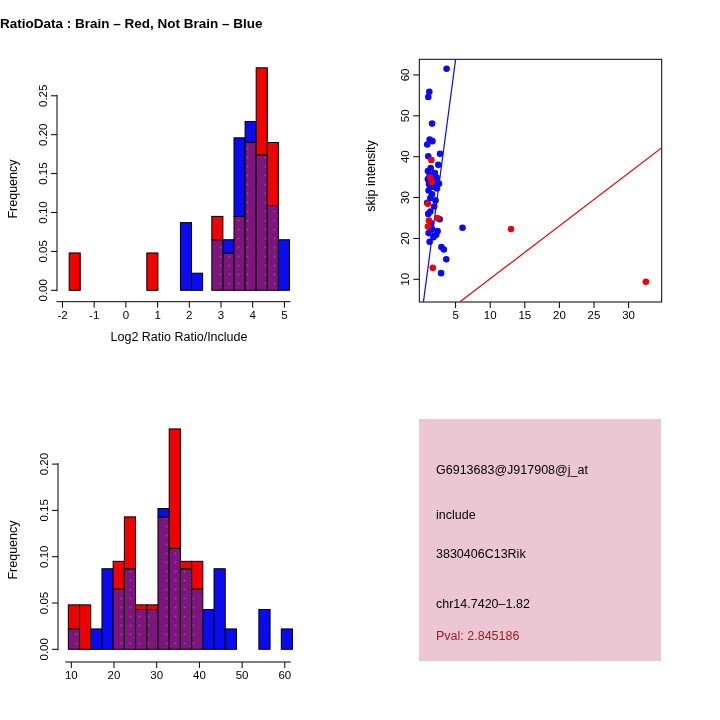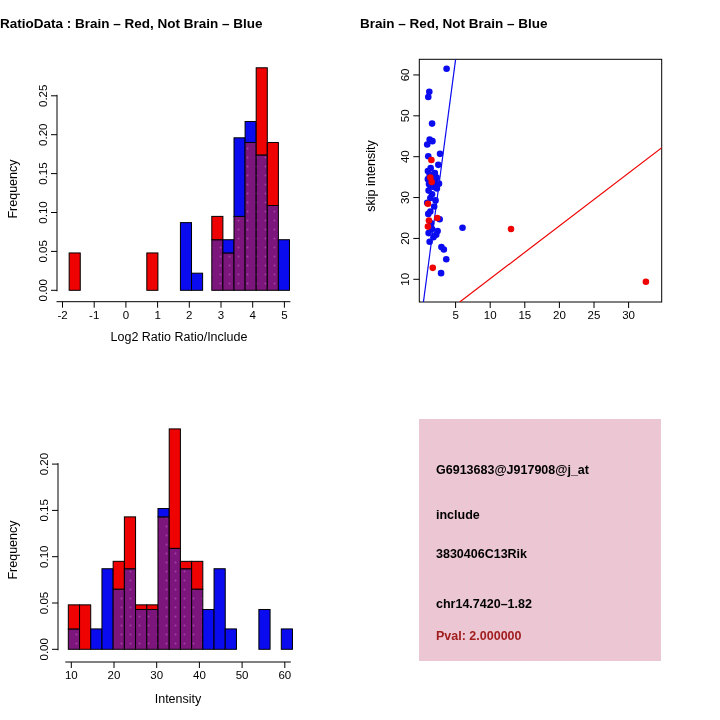--- a/index.html
+++ b/index.html
@@ -5,21 +5,21 @@
   html,body{margin:0;padding:0;background:#ffffff;}
   #canvas{position:relative;width:720px;height:720px;background:#ffffff;overflow:hidden;
           font-family:"Liberation Sans",sans-serif;}
   svg.panel{position:absolute;}
   .title{position:absolute;text-align:left;font-weight:bold;font-size:13.5px;color:#000;}
   .axlab{position:absolute;text-align:center;font-size:12.5px;color:#000;}
   .rot{transform:rotate(-90deg);}
   .tick{font-size:11.5px;fill:#000;font-family:"Liberation Sans",sans-serif;}
   .infobox{position:absolute;left:419px;top:419px;width:242px;height:242px;
            background-image:radial-gradient(#dfccda 0.8px, transparent 0.8px);
-           background-size:5px 5px;font-weight:bold;}
+           background-size:5px 5px;}
   .il{position:absolute;left:17px;font-size:12.5px;color:#000;white-space:nowrap;}
 </style>
 </head>
 <body>
 
 <div id="canvas">
 
   <svg id="svg-ratio" class="panel" style="left:0;top:0" width="360" height="360">
       <defs>
         <pattern id="pd-ratio_hist" width="9" height="9" patternUnits="userSpaceOnUse">
@@ -219,31 +219,29 @@
       <rect x="191.62859999999998" y="229.11" width="11.187399999999997" height="60.19" fill="url(#pd-gene_hist)" stroke="#000" stroke-width="1"></rect>
       <rect x="191.62859999999998" y="201.33" width="11.187399999999997" height="27.78" fill="#ee0202" stroke="#000" stroke-width="1"></rect>
       <rect x="202.81599999999997" y="249.48200000000003" width="11.230099999999993" height="39.817999999999984" fill="#0b0bf0" stroke="#000" stroke-width="1"></rect>
       <rect x="214.04609999999997" y="208.738" width="11.187399999999997" height="80.56200000000001" fill="#0b0bf0" stroke="#000" stroke-width="1"></rect>
       <rect x="225.23349999999996" y="268.928" width="11.230100000000022" height="20.372000000000014" fill="#0b0bf0" stroke="#000" stroke-width="1"></rect>
       <rect x="258.8811" y="249.48200000000003" width="11.187399999999968" height="39.817999999999984" fill="#0b0bf0" stroke="#000" stroke-width="1"></rect>
       <rect x="281.29859999999996" y="268.928" width="11.187400000000025" height="20.372000000000014" fill="#0b0bf0" stroke="#000" stroke-width="1"></rect>
     </svg>
 
   <div class="title" style="left:0;top:16px;width:360px">RatioData : Brain – Red, Not Brain – Blue</div>
-  <div class="title" style="left:360px;top:16px;width:360px">Brain – Red, Not Brain – Blue</div>
 
   <div class="axlab" style="left:29px;top:330px;width:300px">Log2 Ratio Ratio/Include</div>
   <div class="axlab rot" style="left:-87px;top:182px;width:200px">Frequency</div>
 
   <div class="axlab rot" style="left:271px;top:169px;width:200px">skip intensity</div>
 
-  <div class="axlab" style="left:28px;top:692px;width:300px">Intensity</div>
   <div class="axlab rot" style="left:-87px;top:543px;width:200px">Frequency</div>
 
   <div class="infobox" style="background-color: rgb(236, 198, 210);">
     <div class="il" style="top:44px">G6913683@J917908@j_at</div>
     <div class="il" style="top:89px">include</div>
     <div class="il" style="top:128px">3830406C13Rik</div>
     <div class="il" style="top:178px">chr14.7420–1.82</div>
-    <div class="il" style="top: 210px; color: rgb(160, 30, 30);">Pval: 2.000000</div>
+    <div class="il" style="top: 210px; color: rgb(160, 30, 30);">Pval: 2.845186</div>
   </div>
 
 </div>
 
 </body></html>

